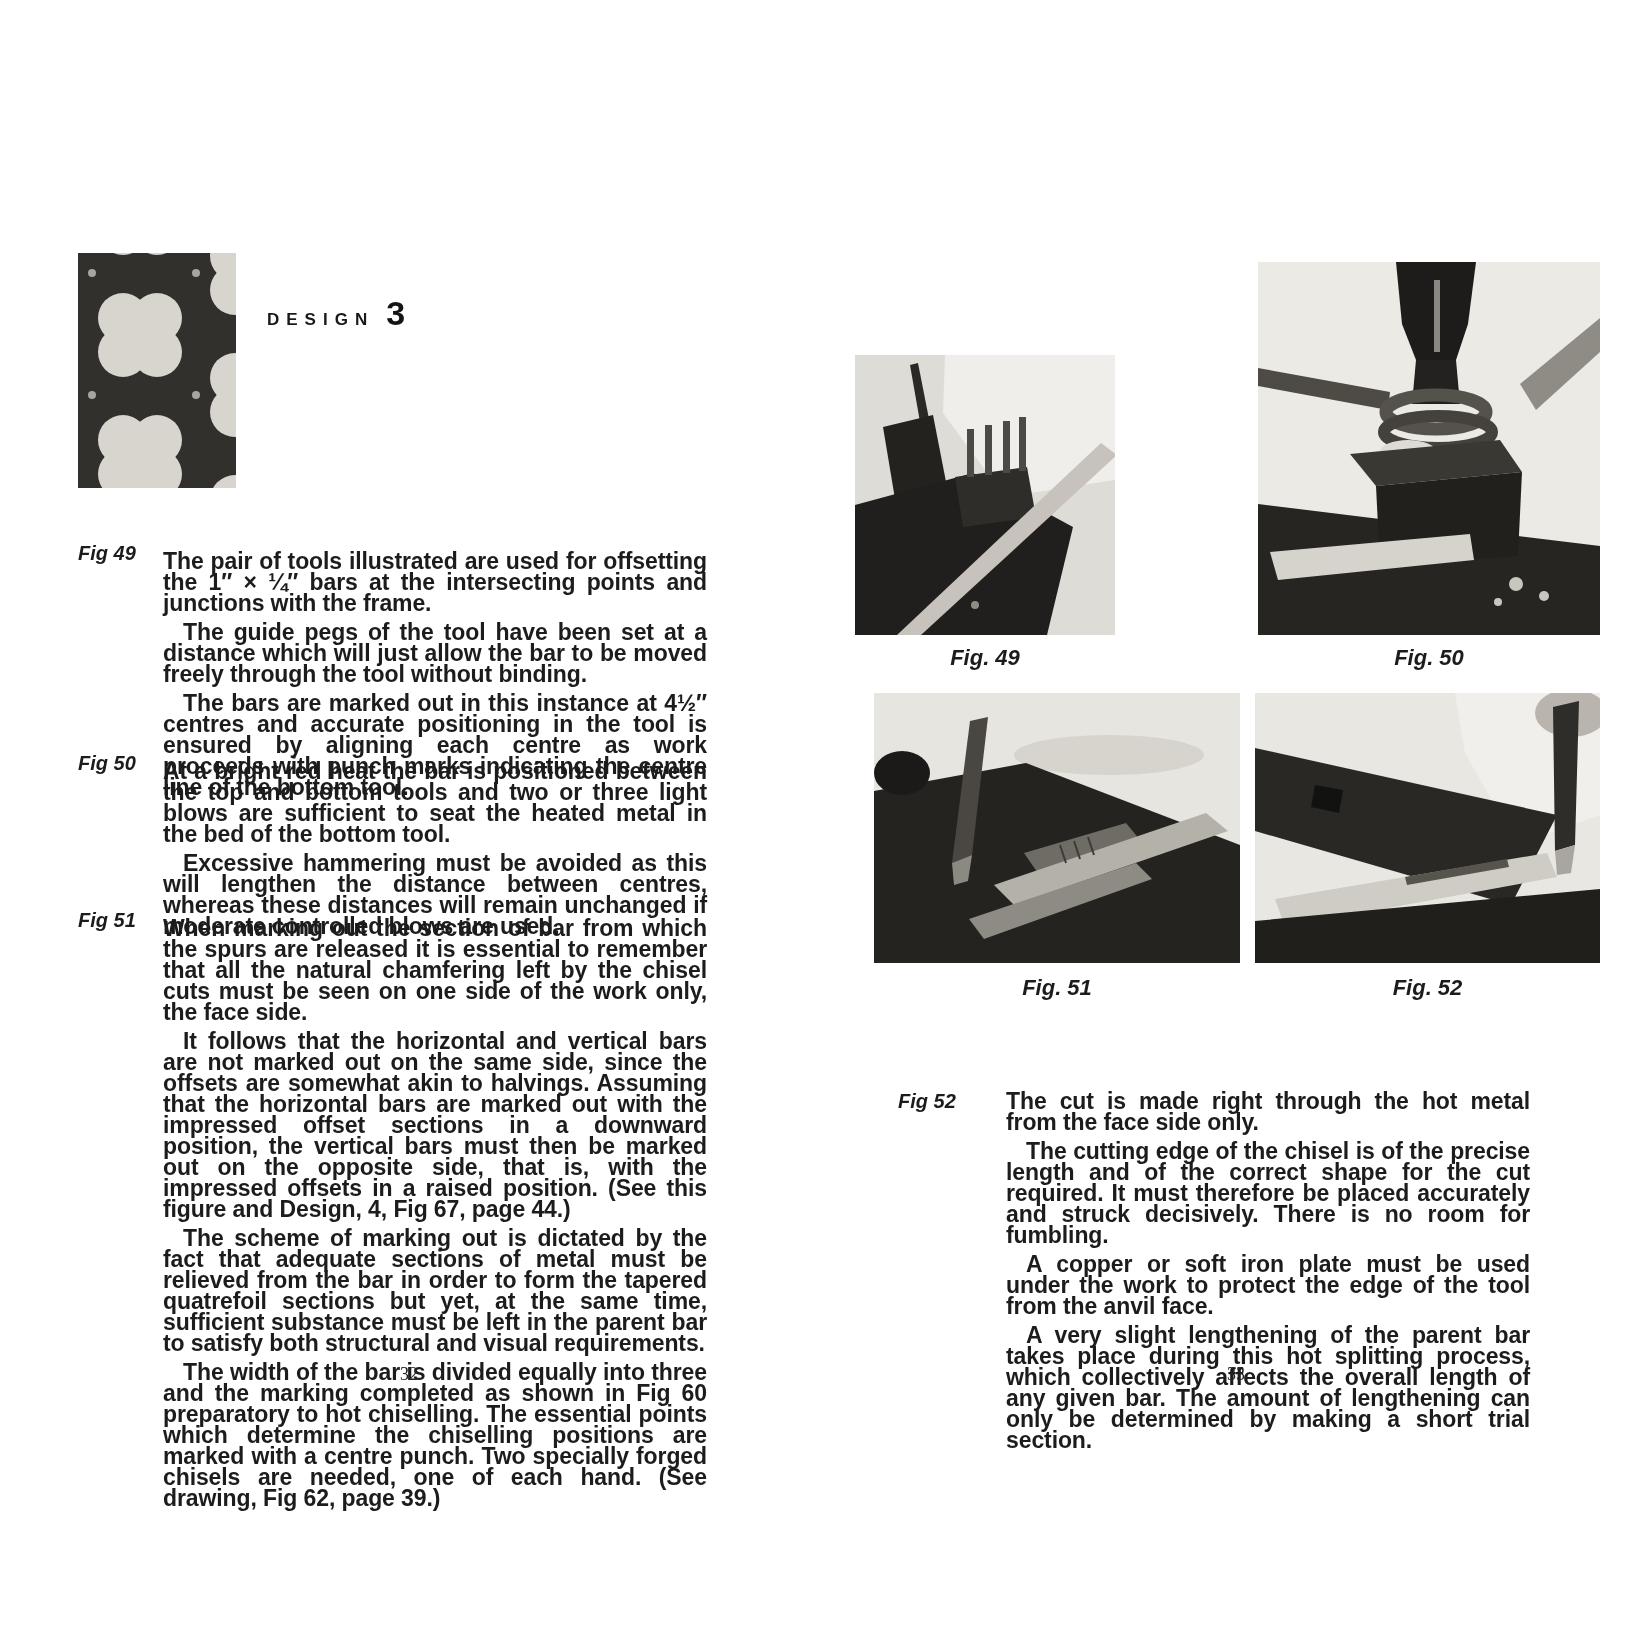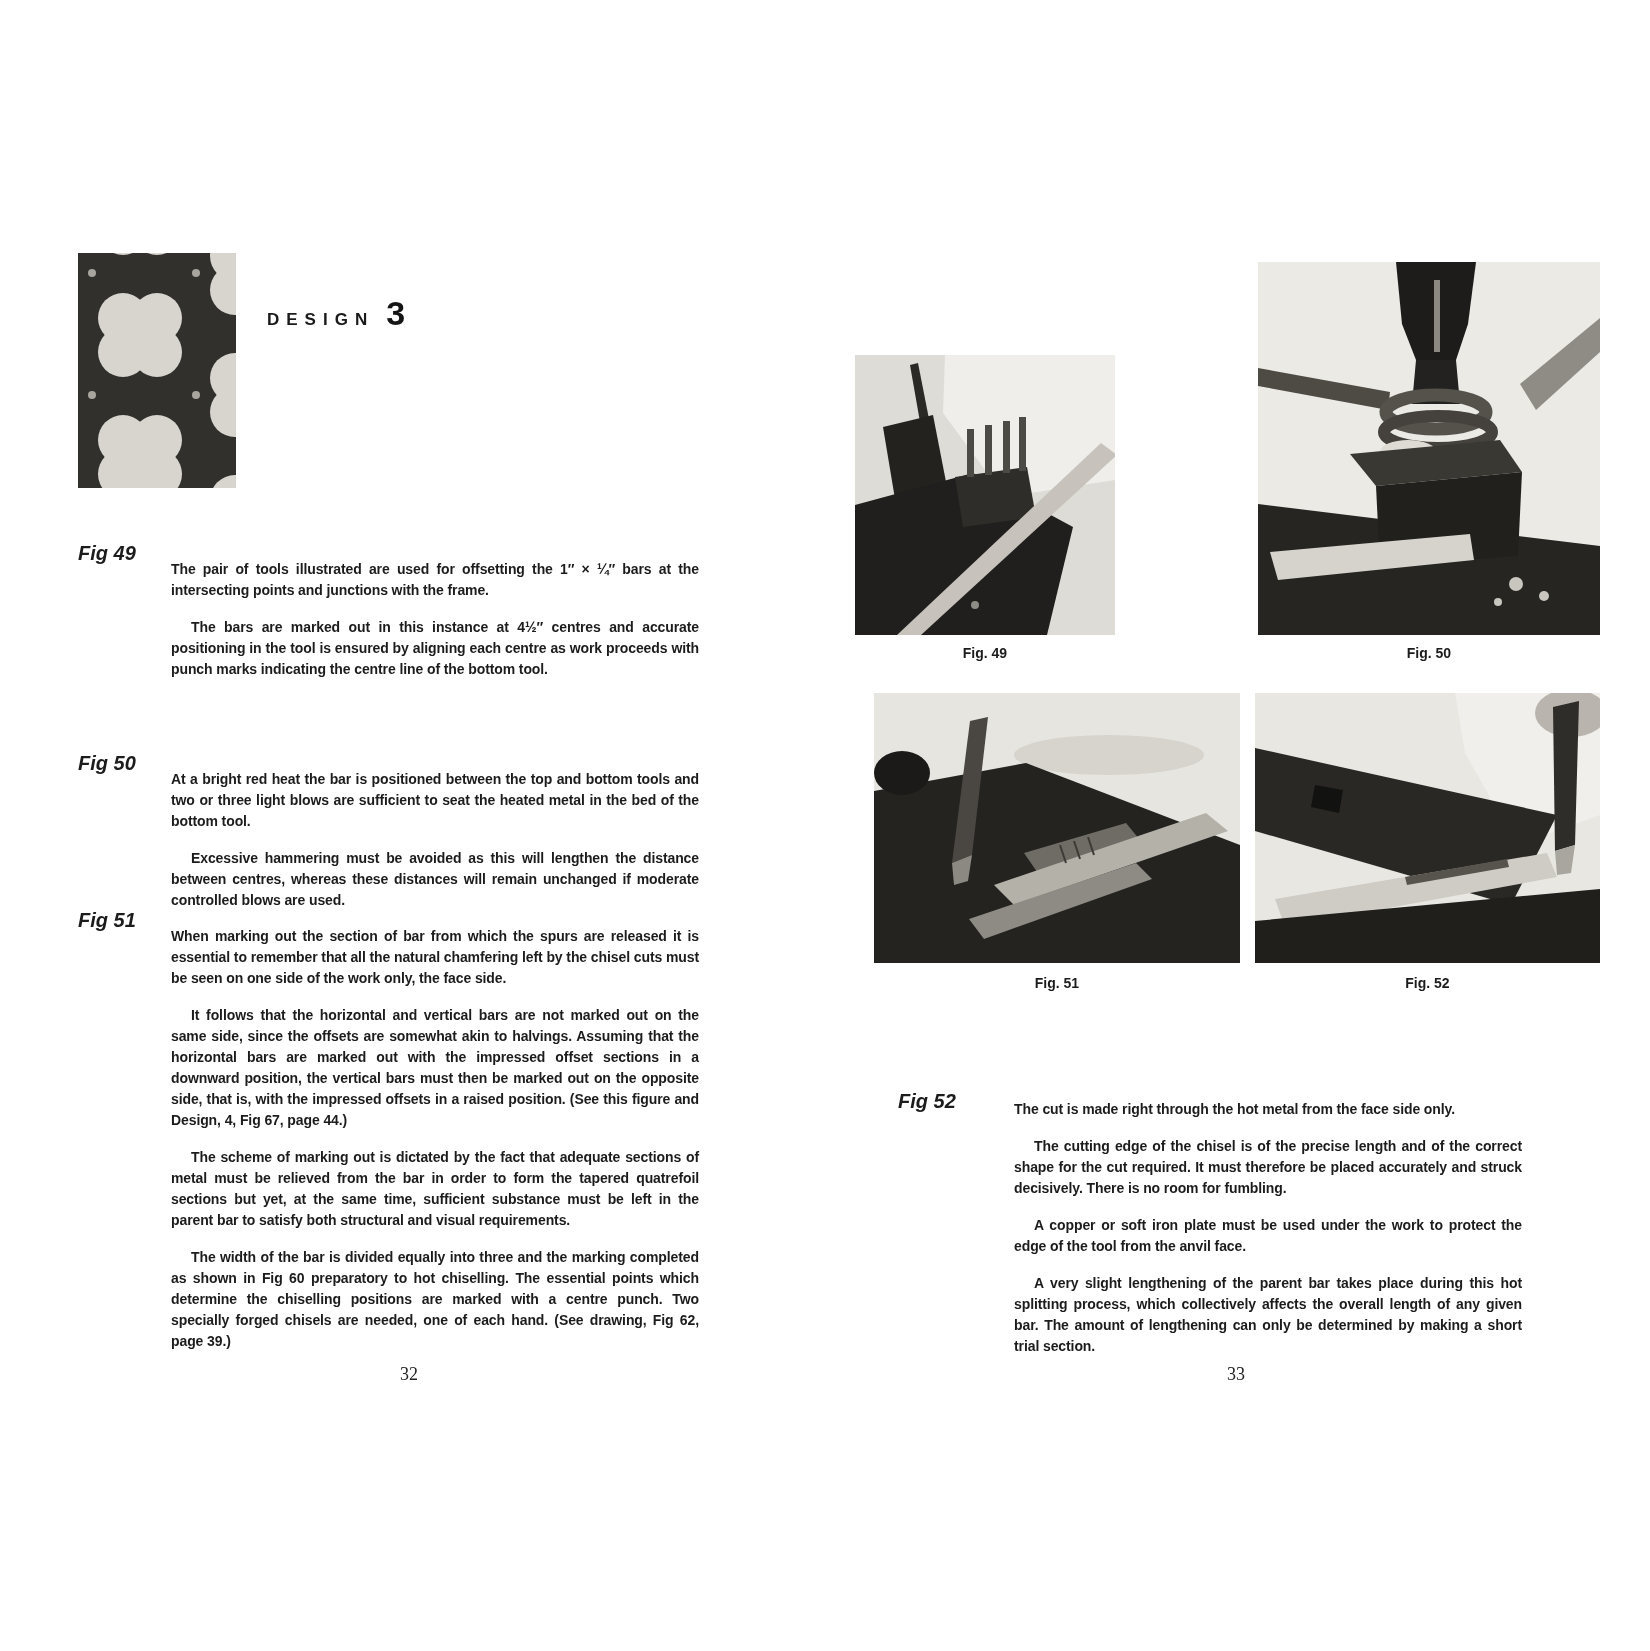--- a/index.html
+++ b/index.html
@@ -32,38 +32,38 @@
   }
   .text-section.right-col{left:898px;width:640px;}
   .fig-label{
     width:77px;flex:0 0 77px;
     font-style:italic;font-weight:bold;font-size:20px;line-height:21px;
     color:#1c1c1c;
   }
   .text-section.right-col .fig-label{width:100px;flex:0 0 100px;margin-top:8px;}
   .body-text{flex:1 1 auto;}
   .body-text p{
-    margin:16px;padding:0;
-    font-size:14px;font-weight:bold;line-height:21px;
+    margin:8px;padding:0;
+    font-size:23px;font-weight:bold;line-height:21px;
     text-align:justify;letter-spacing:-0.1px;
     color:#1c1c1c;
   }
   .body-text p + p{text-indent:20px;}
   .page-number{
     position:absolute;width:40px;text-align:center;top:1364px;
     font-family:"Liberation Serif",serif;font-size:18px;color:#222;
   }
   
   .photo{
     position:absolute;margin:0;padding:0;overflow:hidden;background:#e7e5e0;
   }
   .photo svg{display:block;width:100%;height:100%;}
   .caption{
     position:absolute;text-align:center;
-    font-weight:bold;font-size:14px;color:#1c1c1c;
+    font-style:italic;font-weight:bold;font-size:22px;color:#1c1c1c;
   }
 </style>
 </head>
 <body>
 
 <div class="sheet">
 
   <figure class="ornament">
     <svg viewBox="0 0 158 235" preserveAspectRatio="none">
       <rect x="0" y="0" width="158" height="235" fill="#31302d"></rect>
@@ -97,20 +97,21 @@
 
   <div class="design-heading">
     <span class="design-word">DESIGN</span>
     <span class="design-num">3</span>
   </div>
 
   <section class="text-section" style="top:543px">
     <div class="fig-label">Fig 49</div>
     <div class="body-text">
       <p>The pair of tools illustrated are used for offsetting the 1″ × ¼″ bars at the intersecting points and junctions with the frame.</p>
+      <p>The guide pegs of the tool have been set at a distance which will just allow the bar to be moved freely through the tool without binding.</p>
       <p>The bars are marked out in this instance at 4½″ centres and accurate positioning in the tool is ensured by aligning each centre as work proceeds with punch marks indicating the centre line of the bottom tool.</p>
     </div>
   </section>
 
   <section class="text-section" style="top:753px">
     <div class="fig-label">Fig 50</div>
     <div class="body-text">
       <p>At a bright red heat the bar is positioned between the top and bottom tools and two or three light blows are sufficient to seat the heated metal in the bed of the bottom tool.</p>
       <p>Excessive hammering must be avoided as this will lengthen the distance between centres, whereas these distances will remain unchanged if moderate controlled blows are used.</p>
     </div>

